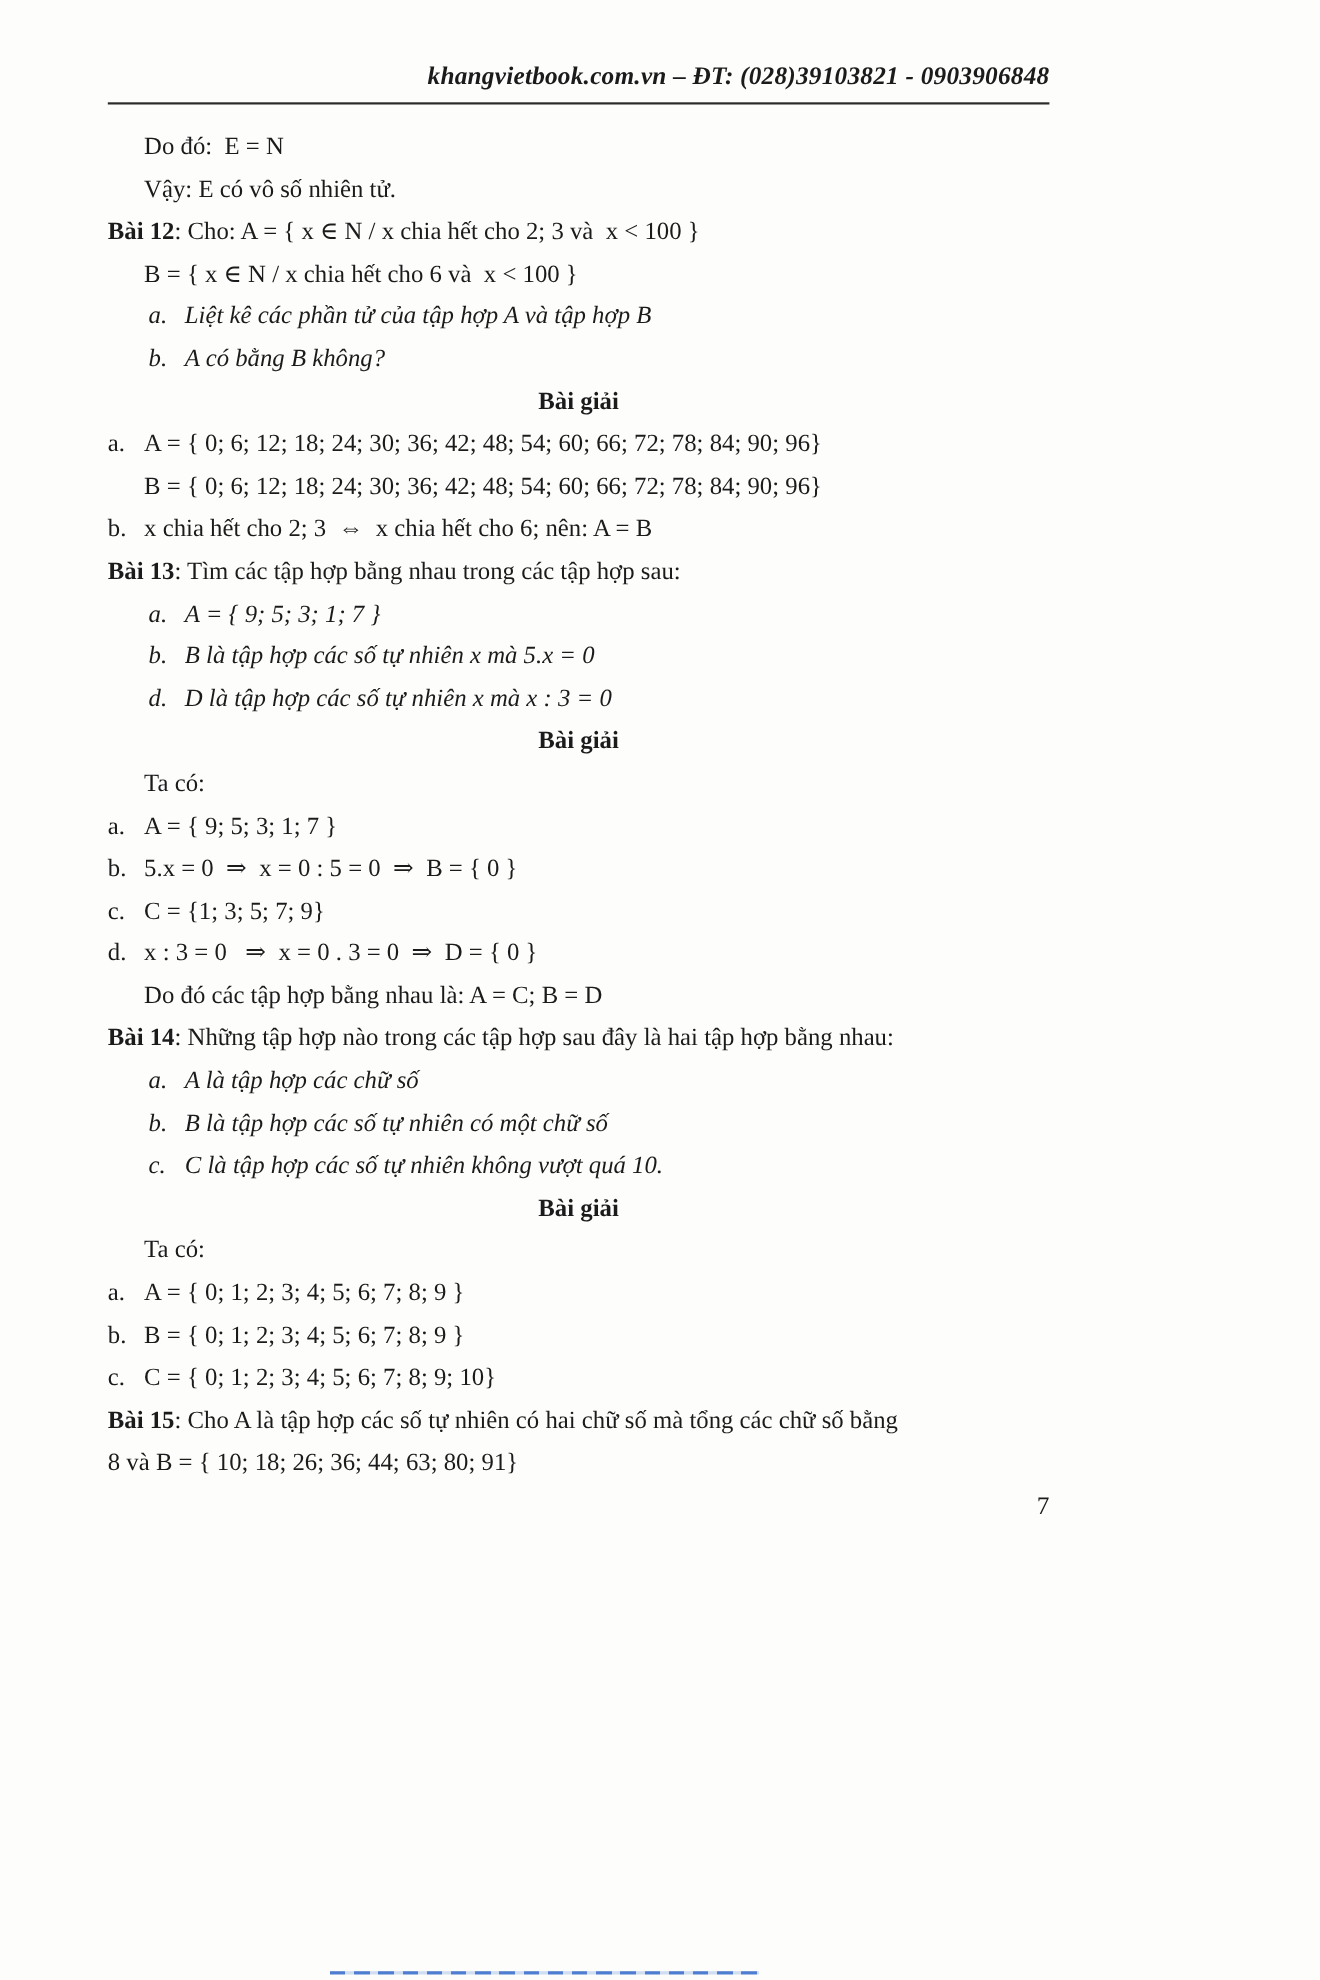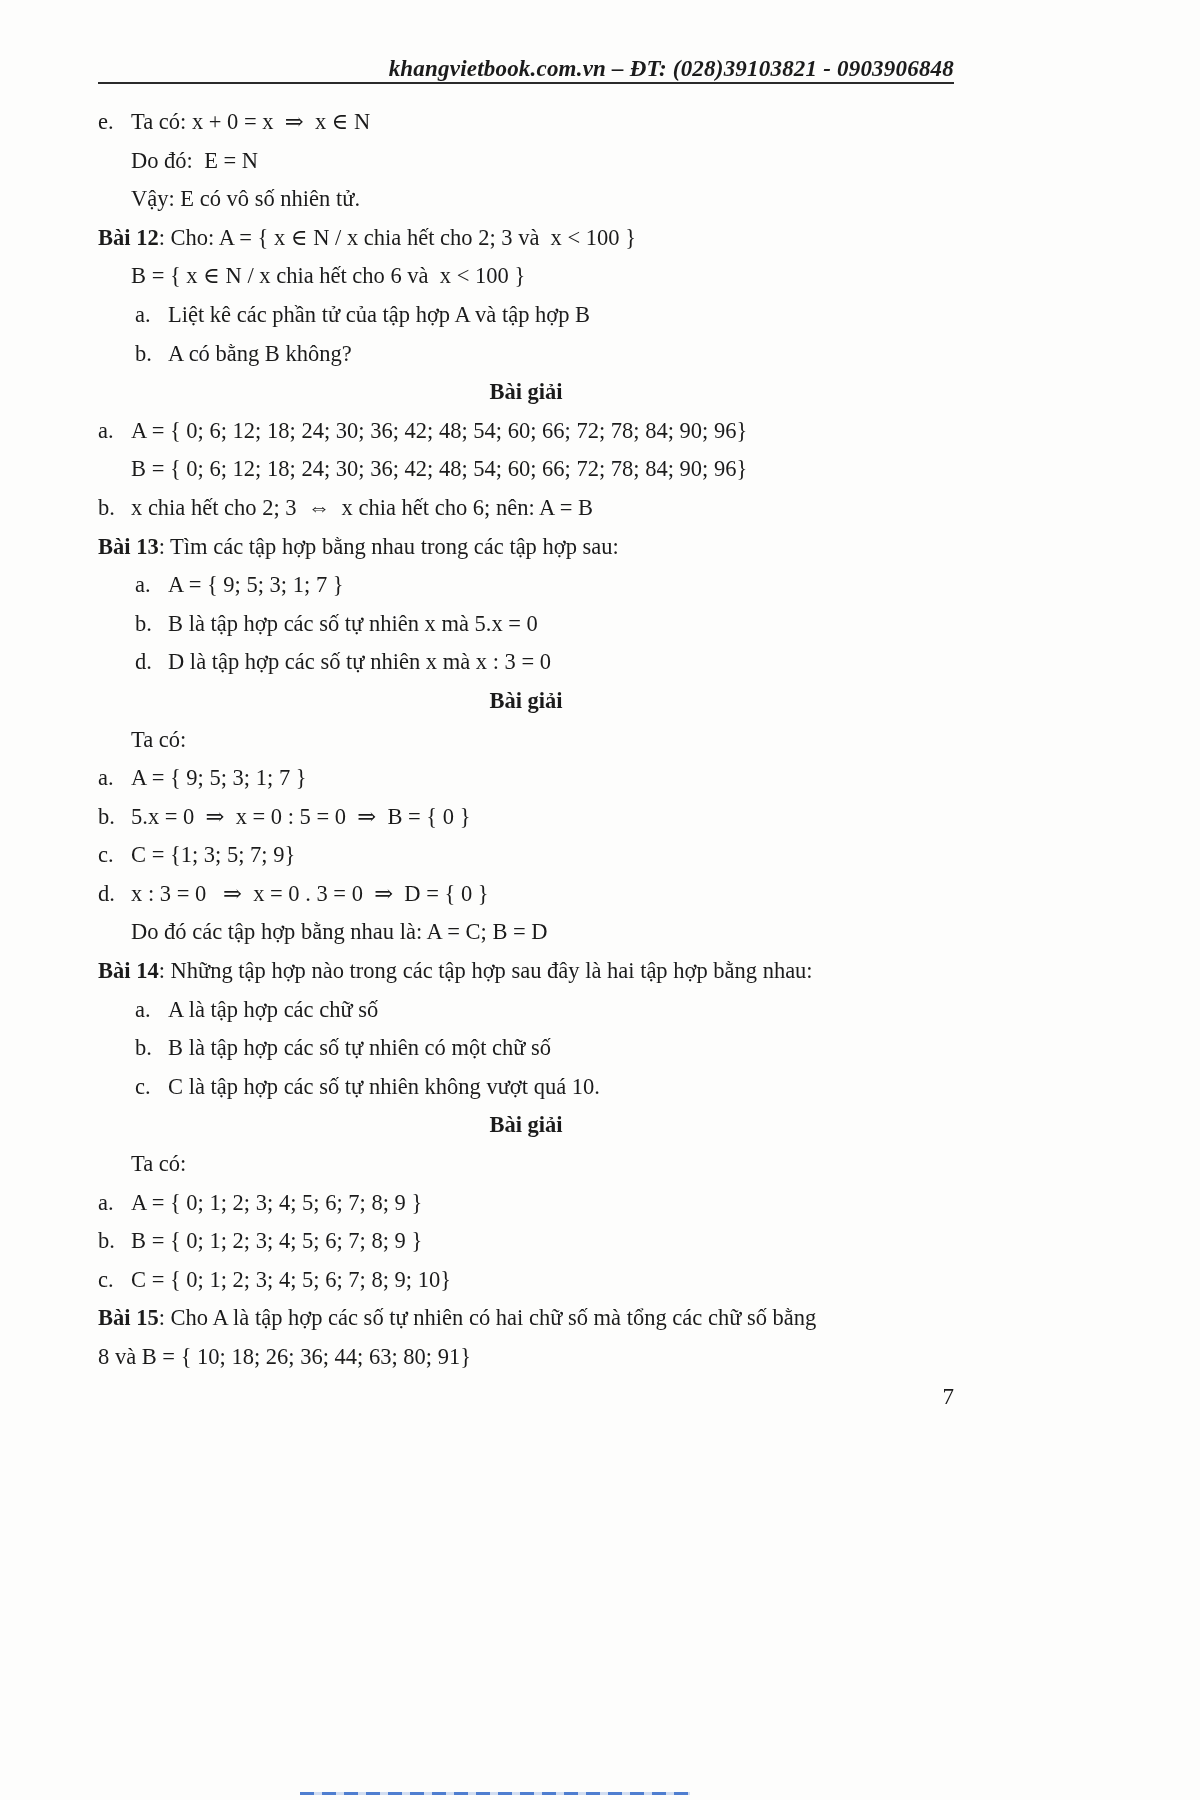--- a/index.html
+++ b/index.html
@@ -22,32 +22,33 @@
     left: 98px;
     top: 56px;
     width: 856px;
   }
   .header {
     font-weight: bold;
     font-style: italic;
     font-size: 23px;
     text-align: right;
     letter-spacing: 0.2px;
+    padding-bottom: 11px;
     border-bottom: 2.5px solid #2b2b2b;
     margin-bottom: 19px;
   }
   .body-lines {
     font-size: 22.5px;
   }
   .line {
     line-height: 38.6px;
     white-space: pre-wrap;
   }
   .indent-1 { padding-left: 33px; }
-  .indent-2 { padding-left: 37px; }
+  .indent-2 { padding-left: 37px; font-style: italic; }
   .marker {
     display: inline-block;
     width: 33px;
   }
   .heading {
     text-align: center;
     font-weight: bold;
   }
   .bold { font-weight: bold; }
   .page-number {
@@ -66,21 +67,20 @@
       rgba(79,126,208,0.25) 14px, rgba(79,126,208,0.25) 22px);
   }
 </style>
 </head>
 <body>
 
 <div class="page">
   <div class="content">
     <div class="header">khangvietbook.com.vn – ĐT: (028)39103821 - 0903906848</div>
     <div class="body-lines">
-        <div class="line"><span class="marker">e.</span><span>Ta có: x + 0 = x  ⇒  x ∈ N</span></div>
         <div class="line indent-1"><span>Do đó:  E = N</span></div>
         <div class="line indent-1"><span>Vậy: E có vô số nhiên tử.</span></div>
         <div class="line"><span class="bold">Bài 12</span><span>: Cho: A = { x ∈ N / x chia hết cho 2; 3 và  x &lt; 100 }</span></div>
         <div class="line indent-1"><span>B = { x ∈ N / x chia hết cho 6 và  x &lt; 100 }</span></div>
         <div class="line indent-2"><span class="marker">a.</span><span>Liệt kê các phần tử của tập hợp A và tập hợp B</span></div>
         <div class="line indent-2"><span class="marker">b.</span><span>A có bằng B không?</span></div>
         <div class="line heading"><span>Bài giải</span></div>
         <div class="line"><span class="marker">a.</span><span>A = { 0; 6; 12; 18; 24; 30; 36; 42; 48; 54; 60; 66; 72; 78; 84; 90; 96}</span></div>
         <div class="line indent-1"><span>B = { 0; 6; 12; 18; 24; 30; 36; 42; 48; 54; 60; 66; 72; 78; 84; 90; 96}</span></div>
         <div class="line"><span class="marker">b.</span><span>x chia hết cho 2; 3  ⇔  x chia hết cho 6; nên: A = B</span></div>

